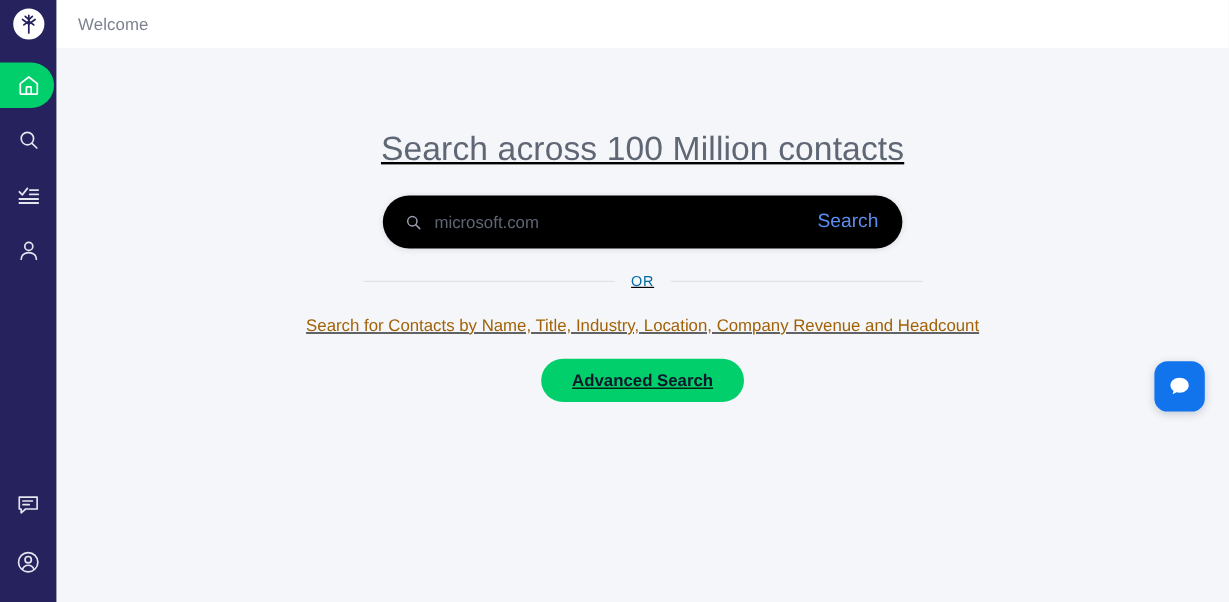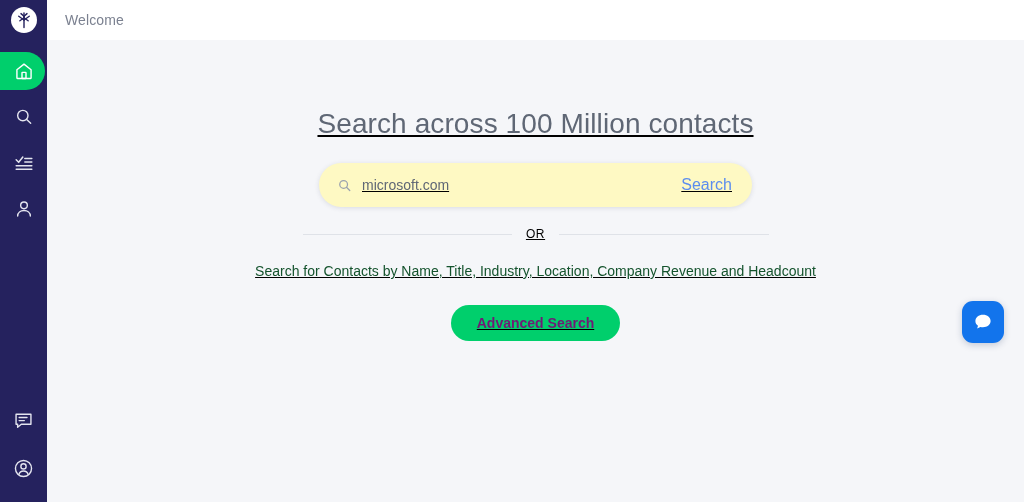--- a/index.html
+++ b/index.html
@@ -134,21 +134,21 @@
     font-weight: normal;
     letter-spacing: .1px;
     white-space: nowrap;
   }
 
   
   .searchbar {
     margin-top: 23px;
     width: 433px;
     height: 44px;
-    background: #fef9c3;
+    background: #000000;
     border-radius: 22px;
     box-shadow: 0 1px 5px rgba(40,50,80,0.13);
     display: flex;
     align-items: center;
     padding: 0 20px 0 18px;
   }
   .search-mag { flex: 0 0 auto; display:flex; align-items:center; margin-right: 10px; }
   .search-input {
     flex: 1;
     border: none;
@@ -170,33 +170,33 @@
 
   
   .or-row {
     margin-top: 20px;
     width: 466px;
     display: flex;
     align-items: center;
     gap: 14px;
   }
   .or-line { flex: 1; height: 1px; background: #dfe2e8; }
-  .or-text { font-size: 12px; color: #000000; letter-spacing: .6px; }
+  .or-text { font-size: 12px; color: #0369a1; letter-spacing: .6px; }
 
   .subtext {
     margin-top: 22px;
     font-size: 14px;
-    color: #14532d;
+    color: #a16207;
     white-space: nowrap;
   }
 
   .adv-btn {
-    margin-top: 26px;
+    margin-top: 20px;
     background: #00cf6c;
-    color: #701a75;
+    color: #0f172a;
     border: none;
     font-family: "Liberation Sans", sans-serif;
     font-size: 14px;
     font-weight: bold;
     padding: 11px 26px;
     border-radius: 20px;
     cursor: pointer;
     line-height: 1;
   }
 

